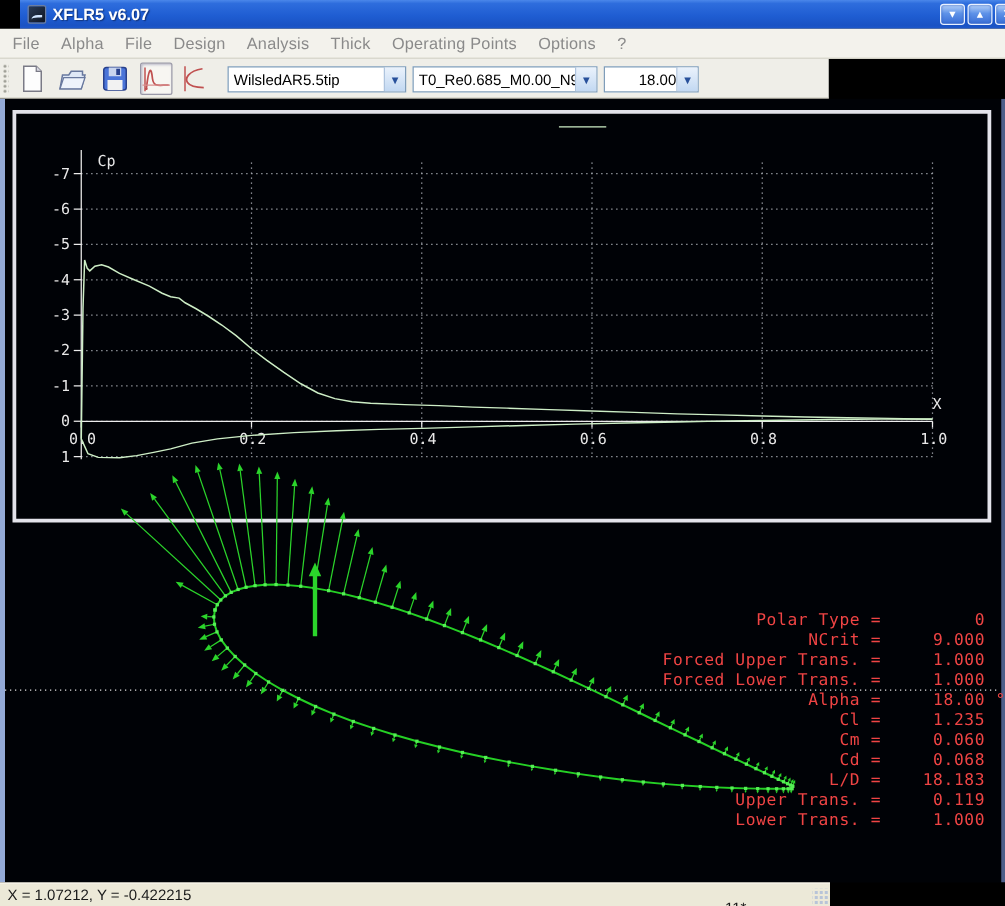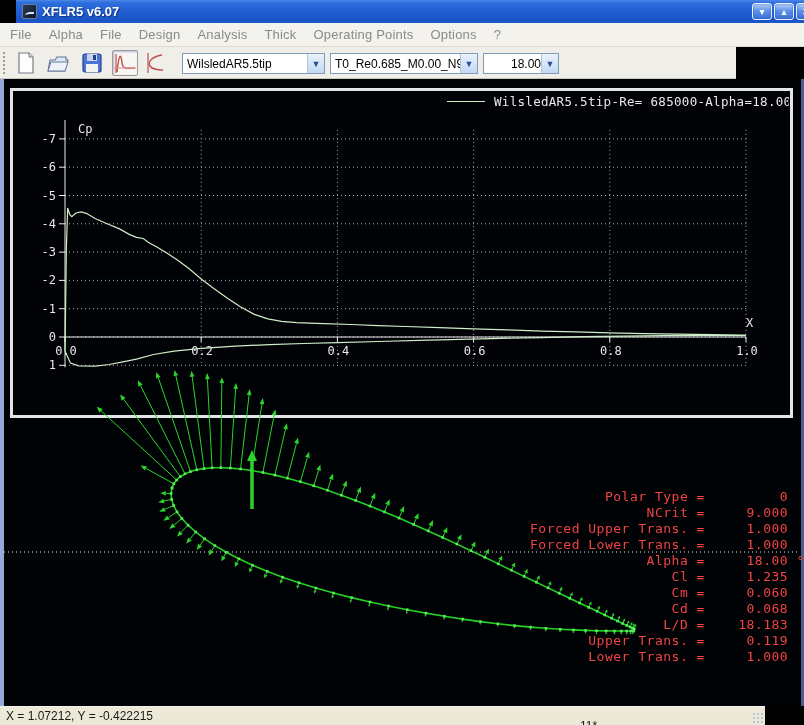--- a/index.html
+++ b/index.html
@@ -20,21 +20,21 @@
   .win-btn { width:20px; height:17px; border-radius:3px; color:#fff; font-size:10px; line-height:16px;
     text-align:center; background:linear-gradient(#b8d2f8,#5e92e8 45%,#3a6fd6);
     border:1px solid #eaf2ff; box-shadow:inset 0 0 2px #2a59b8; cursor:default; }
 
   
   .menubar { position:absolute; left:0; top:23px; width:804px; height:24px; background:#f3f2ec;
     border-bottom:1px solid #dcdacd; display:flex; align-items:center; gap:17px; padding-left:10px; }
   .menu-item { font-size:13px; color:#8a8a8a; letter-spacing:.2px; }
 
   
-  .toolbar { position:absolute; left:0; top:47px; width:736px; height:32px; background:#efeee8;
+  .toolbar { position:absolute; left:0; top:47px; width:663px; height:32px; background:#efeee8;
     border-bottom:1px solid #c9c7ba; }
   .tb-handle { position:absolute; left:2px; top:4px; width:5px; height:24px;
     background-image:radial-gradient(circle,#9a9a92 1px,transparent 1.2px); background-size:4px 4px; }
   .tb-btn { position:absolute; top:3px; width:26px; height:26px; display:flex; align-items:center;
     justify-content:center; border:1px solid transparent; border-radius:2px; }
   .tb-btn.pressed { border:1px solid #9a99a8; background:#f7f6f2; box-shadow:inset 1px 1px 2px #bdbccb; }
   .combo { position:absolute; top:6px; height:21px; background:#fff; border:1px solid #7f9db9;
     display:flex; align-items:center; }
   .combo .val { flex:1; font-size:12px; color:#000; padding-left:4px; white-space:nowrap; overflow:hidden; }
   .combo .arrow { width:17px; height:100%; border-left:1px solid #aec4de;
@@ -51,21 +51,21 @@
     align-items:center; overflow:hidden; white-space:nowrap; }
   .legend .swatch { width:38px; height:0; border-top:1px solid #cdeec6; margin-right:9px; flex:none; }
   .legend .ltext { font-size:12.5px; color:#e9e9e9; letter-spacing:.3px; }
   svg.canvas { position:absolute; left:0; top:0; width:804px; height:627px; }
   pre.datablock { position:absolute; color:#ef4444; font-size:13px; line-height:16px;
     font-family:"DejaVu Sans Mono","Liberation Mono",monospace; letter-spacing:.5px; }
   #op-block { left:530px; top:410px; text-align:left; }
   #foil-block { left:10px; top:542px; }
 
   
-  .statusbar { position:absolute; left:0; top:706px; width:765px; height:19px; background:#ece9d8;
+  .statusbar { position:absolute; left:0; top:706px; width:664px; height:19px; background:#ece9d8;
     border-top:1px solid #f6f4ea; font-size:12px; color:#1a1a1a; }
   .sb-coords { position:absolute; left:6px; top:2px; }
   .sb-counter { position:absolute; left:580px; top:12px; }
   .sb-grip { position:absolute; right:1px; bottom:1px; width:13px; height:13px;
     background-image:radial-gradient(circle,#b8c4d8 1.2px,transparent 1.4px); background-size:4px 4px;
     background-position:bottom right; }
 </style>
 </head>
 <body>
 
@@ -464,21 +464,20 @@
       <rect x="625.3985329333301" y="550.7279856826179" width="2.6" height="2.6" fill="#55ef55"></rect>
       <rect x="629.2793135415803" y="550.7021554835522" width="2.6" height="2.6" fill="#55ef55"></rect>
       <rect x="631.6195849999883" y="550.6794646434488" width="2.6" height="2.6" fill="#55ef55"></rect>
       <rect x="632.4016509" y="550.6706851" width="2.6" height="2.6" fill="#55ef55"></rect>
       <line x1="252" y1="430" x2="252" y2="378" stroke="#2bd42b" stroke-width="3.5"></line>
       <polygon points="252,371 247,382 257,382" fill="#2bd42b"></polygon>
     </svg>
 
   <div class="legend">
     <span class="swatch"></span>
-    <span class="ltext mono">WilsledAR5.5tip-Re=  685000-Alpha=18.00</span>
   </div>
 
   <pre class="datablock" id="op-block">         Polar Type =         0
               NCrit =     9.000
 Forced Upper Trans. =     1.000
 Forced Lower Trans. =     1.000
               Alpha =     18.00 °
                  Cl =     1.235
                  Cm =     0.060
                  Cd =     0.068

